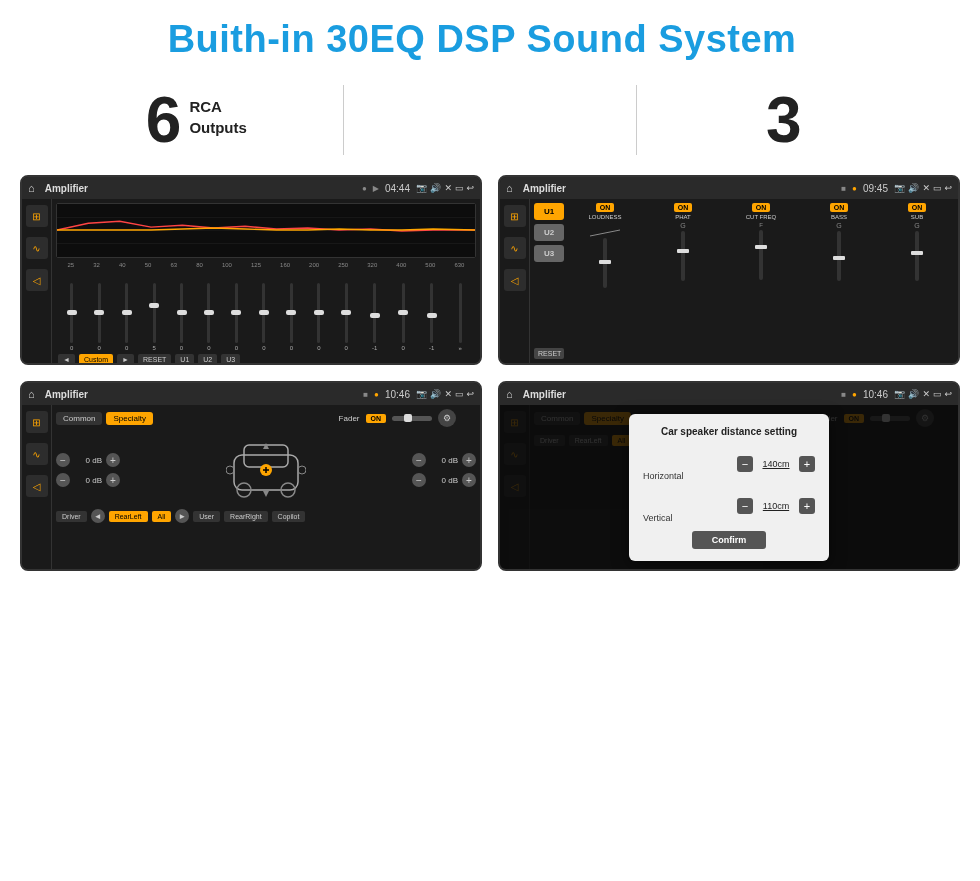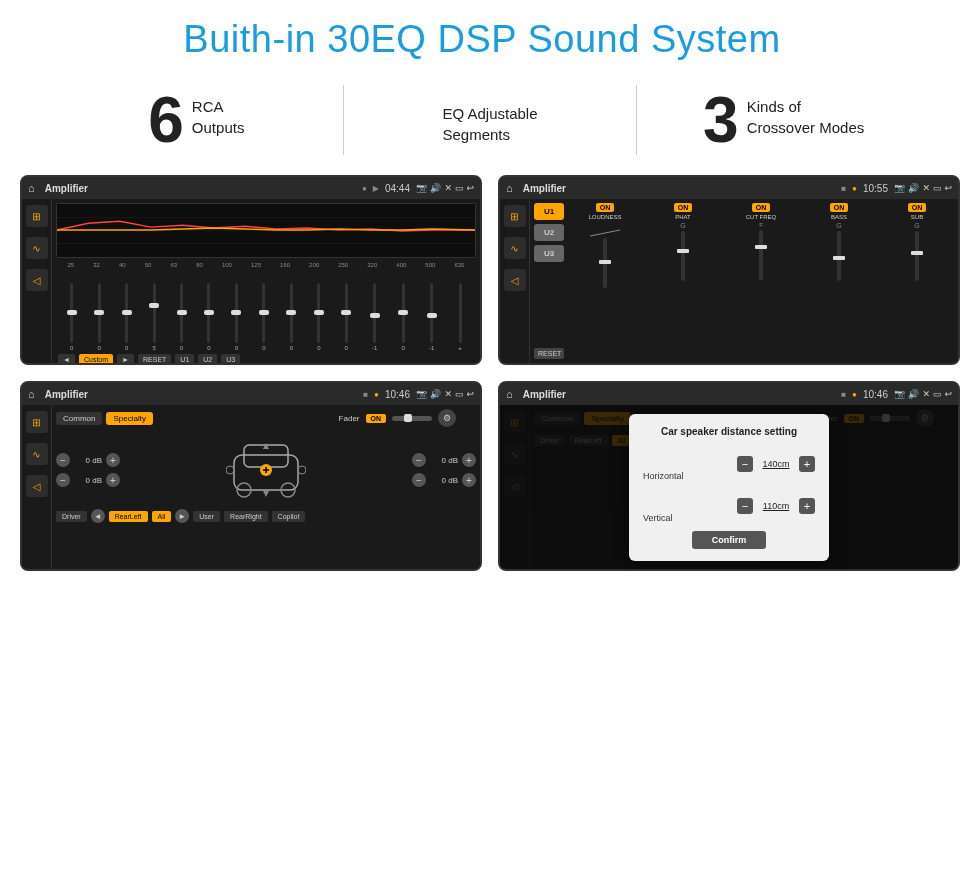--- a/index.html
+++ b/index.html
@@ -8,21 +8,21 @@
       height: 881px;
       background: #ffffff;
       font-family: Arial, sans-serif;
       overflow: hidden;
     }
 
     .main-title {
       text-align: center;
       padding: 18px 16px 10px 0;
       font-size: 38px;
-      font-weight: 400;
+      font-weight: 700;
       color: #1a9de0;
       letter-spacing: 0.5px;
     }
 
     .stats-row {
       display: flex;
       justify-content: center;
       align-items: center;
       padding: 14px 60px 10px 60px;
       gap: 0;
@@ -39,21 +39,21 @@
     .stat-number {
       font-size: 64px;
       font-weight: 900;
       color: #222;
       line-height: 1;
     }
 
     .stat-text {
       font-size: 15px;
       color: #222;
-      font-weight: 400;
+      font-weight: 700;
       padding-top: 8px;
       line-height: 1.4;
     }
 
     .stat-divider {
       width: 1px;
       height: 70px;
       background: #ccc;
       margin: 0 10px;
       align-self: center;
@@ -524,32 +524,24 @@
 <div class="stats-row">
   <div class="stat-item">
     <span class="stat-number">6</span>
     <div class="stat-text">
       <div>RCA</div>
       <div>Outputs</div>
     </div>
   </div>
   <div class="stat-divider"></div>
   <div class="stat-item">
-    <div class="stat-text">
-      <div>EQ Adjustable</div>
-      <div>Segments</div>
-    </div>
   </div>
   <div class="stat-divider"></div>
   <div class="stat-item">
     <span class="stat-number">3</span>
-    <div class="stat-text">
-      <div>Kinds of</div>
-      <div>Crossover Modes</div>
-    </div>
   </div>
 </div>
 
 <div class="screens-grid">
 
   <div class="screen-container" style="height:190px;">
     <div class="screen-topbar">
       <span class="topbar-icon">⌂</span>
       <span class="topbar-title">Amplifier</span>
       <span style="color:#888;font-size:8px;">●</span>
@@ -703,21 +695,21 @@
       </div>
     </div>
   </div>
 
   <div class="screen-container" style="height:190px;">
     <div class="screen-topbar">
       <span class="topbar-icon">⌂</span>
       <span class="topbar-title">Amplifier</span>
       <span style="color:#888;font-size:8px;">■</span>
       <span style="color:#ffa500;font-size:8px;">●</span>
-      <span class="topbar-time">10:55</span>
+      <span class="topbar-time">09:45</span>
       <div class="topbar-icons">
         <span>📷</span>
         <span>🔊</span>
         <span>✕</span>
         <span>▭</span>
         <span>↩</span>
       </div>
     </div>
     <div class="screen-content">
       <div class="screen-sidebar">

